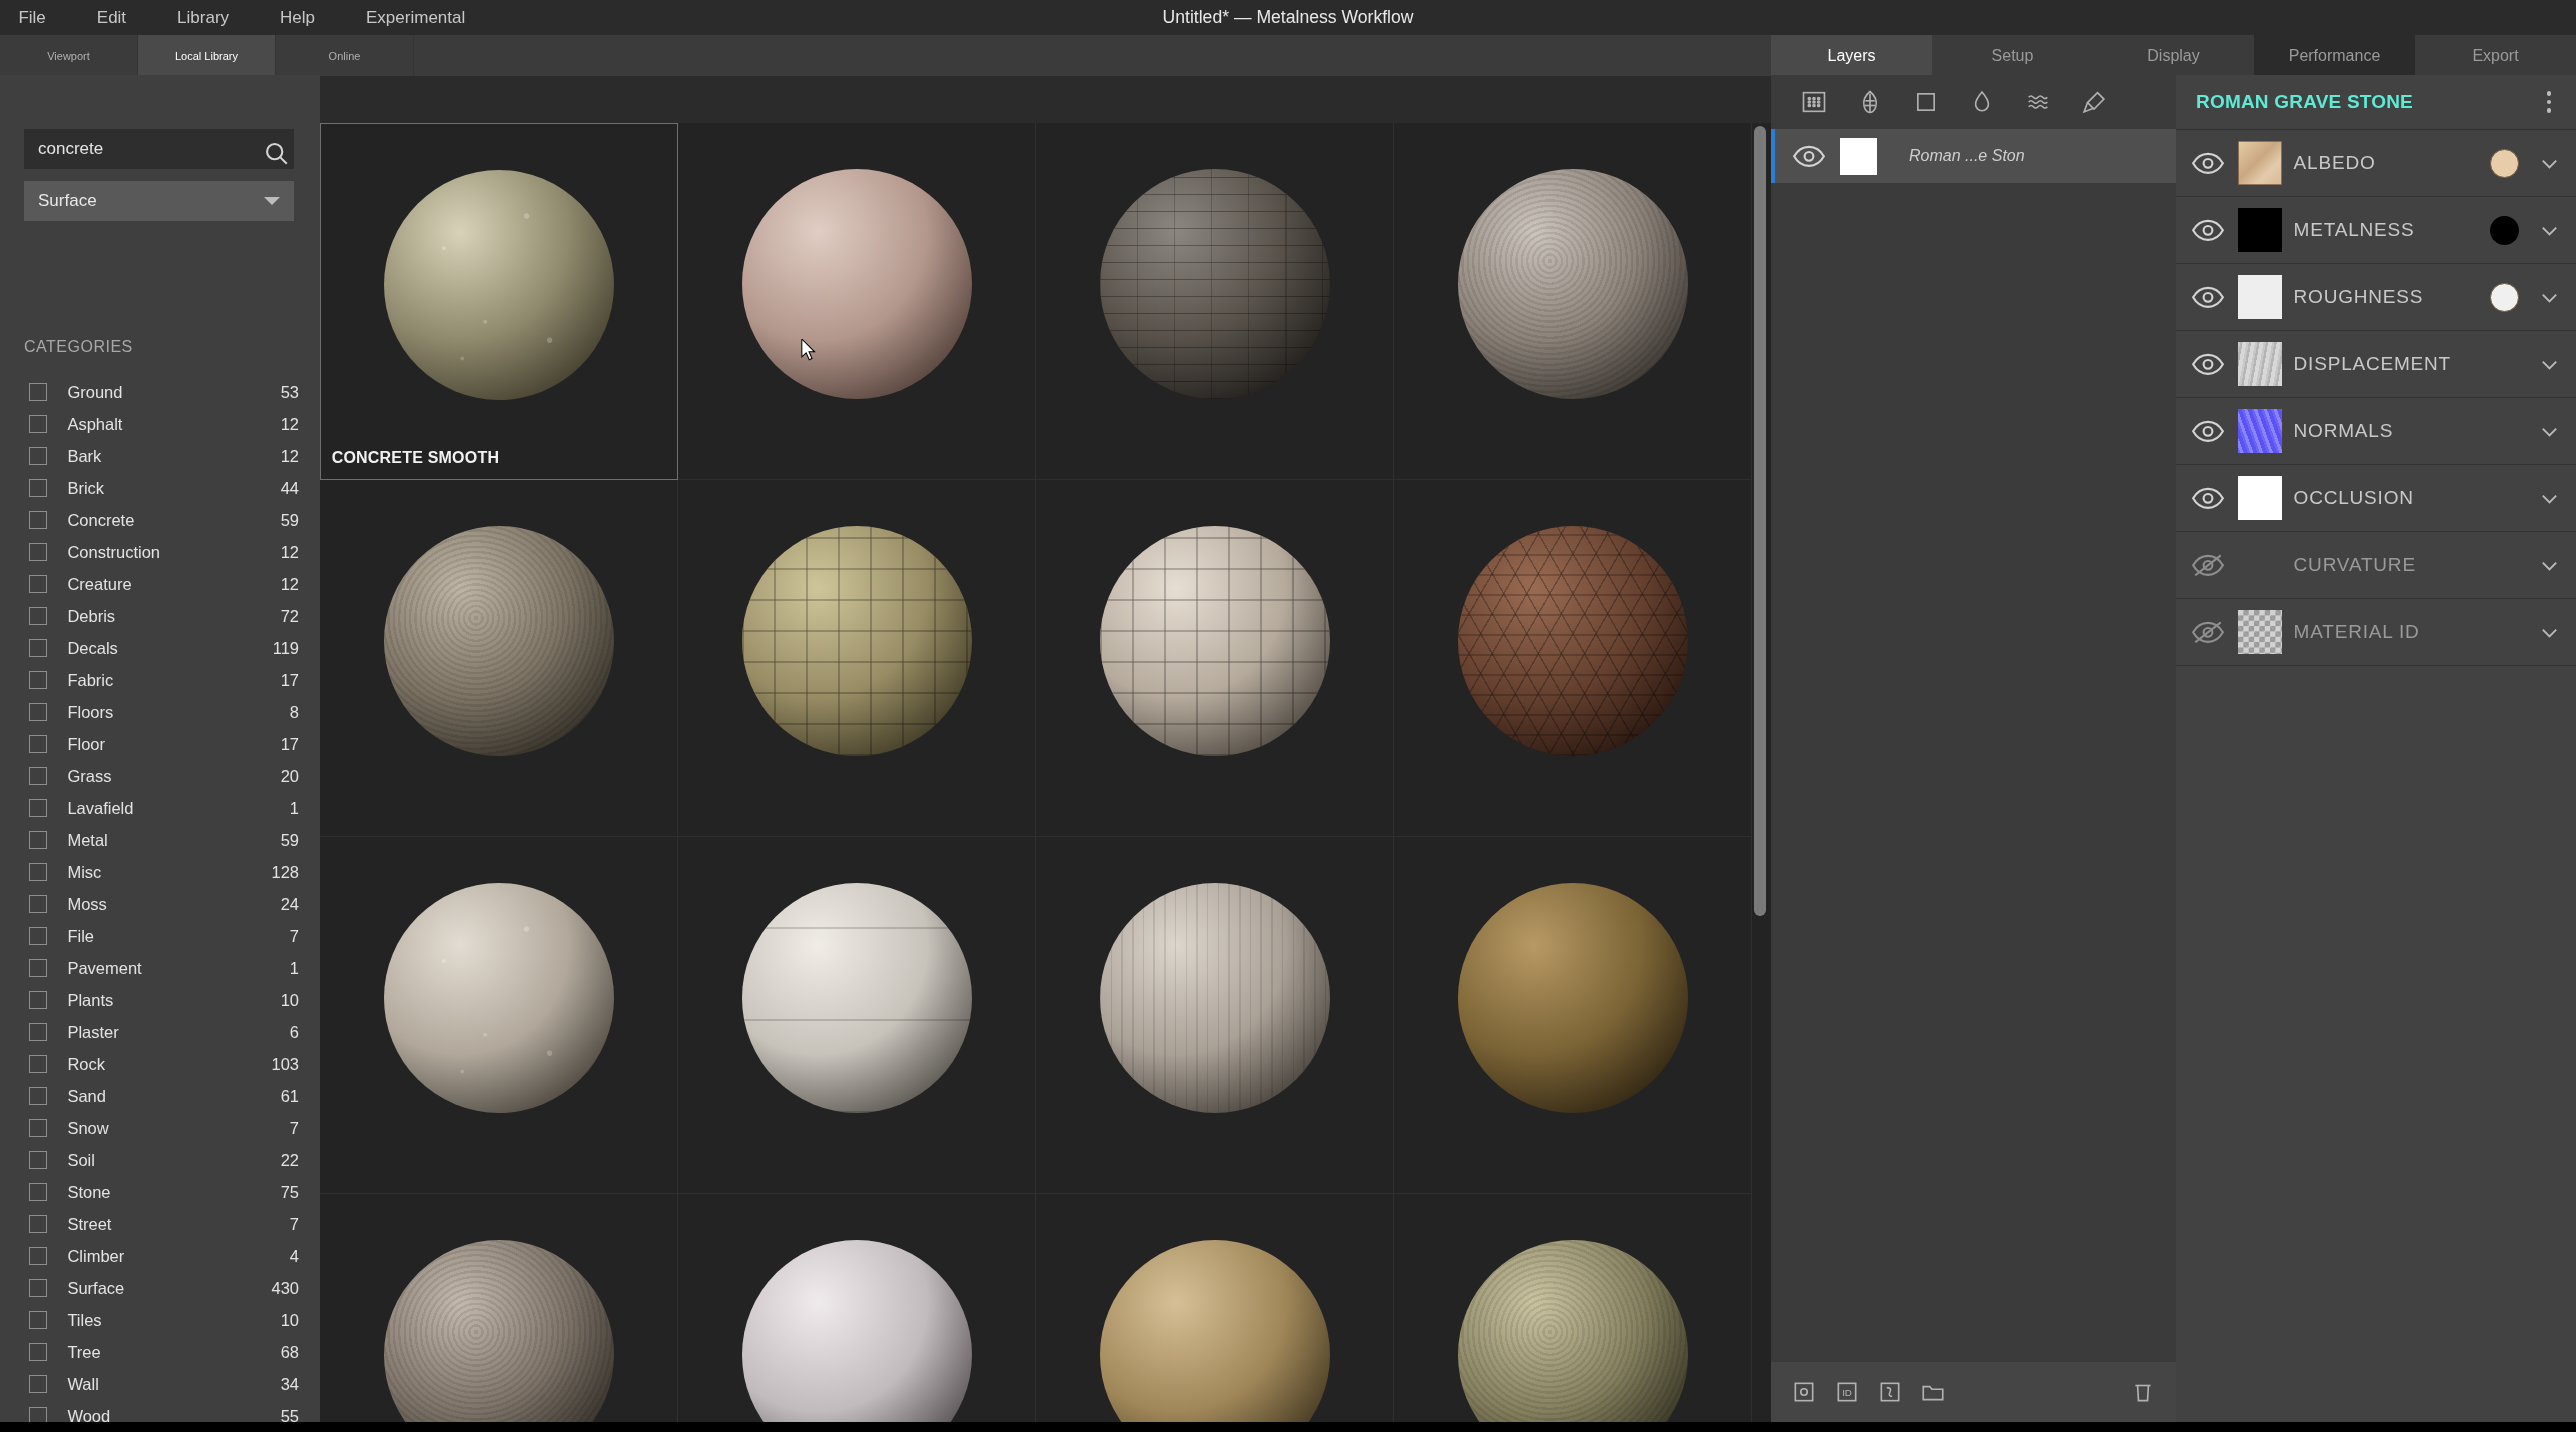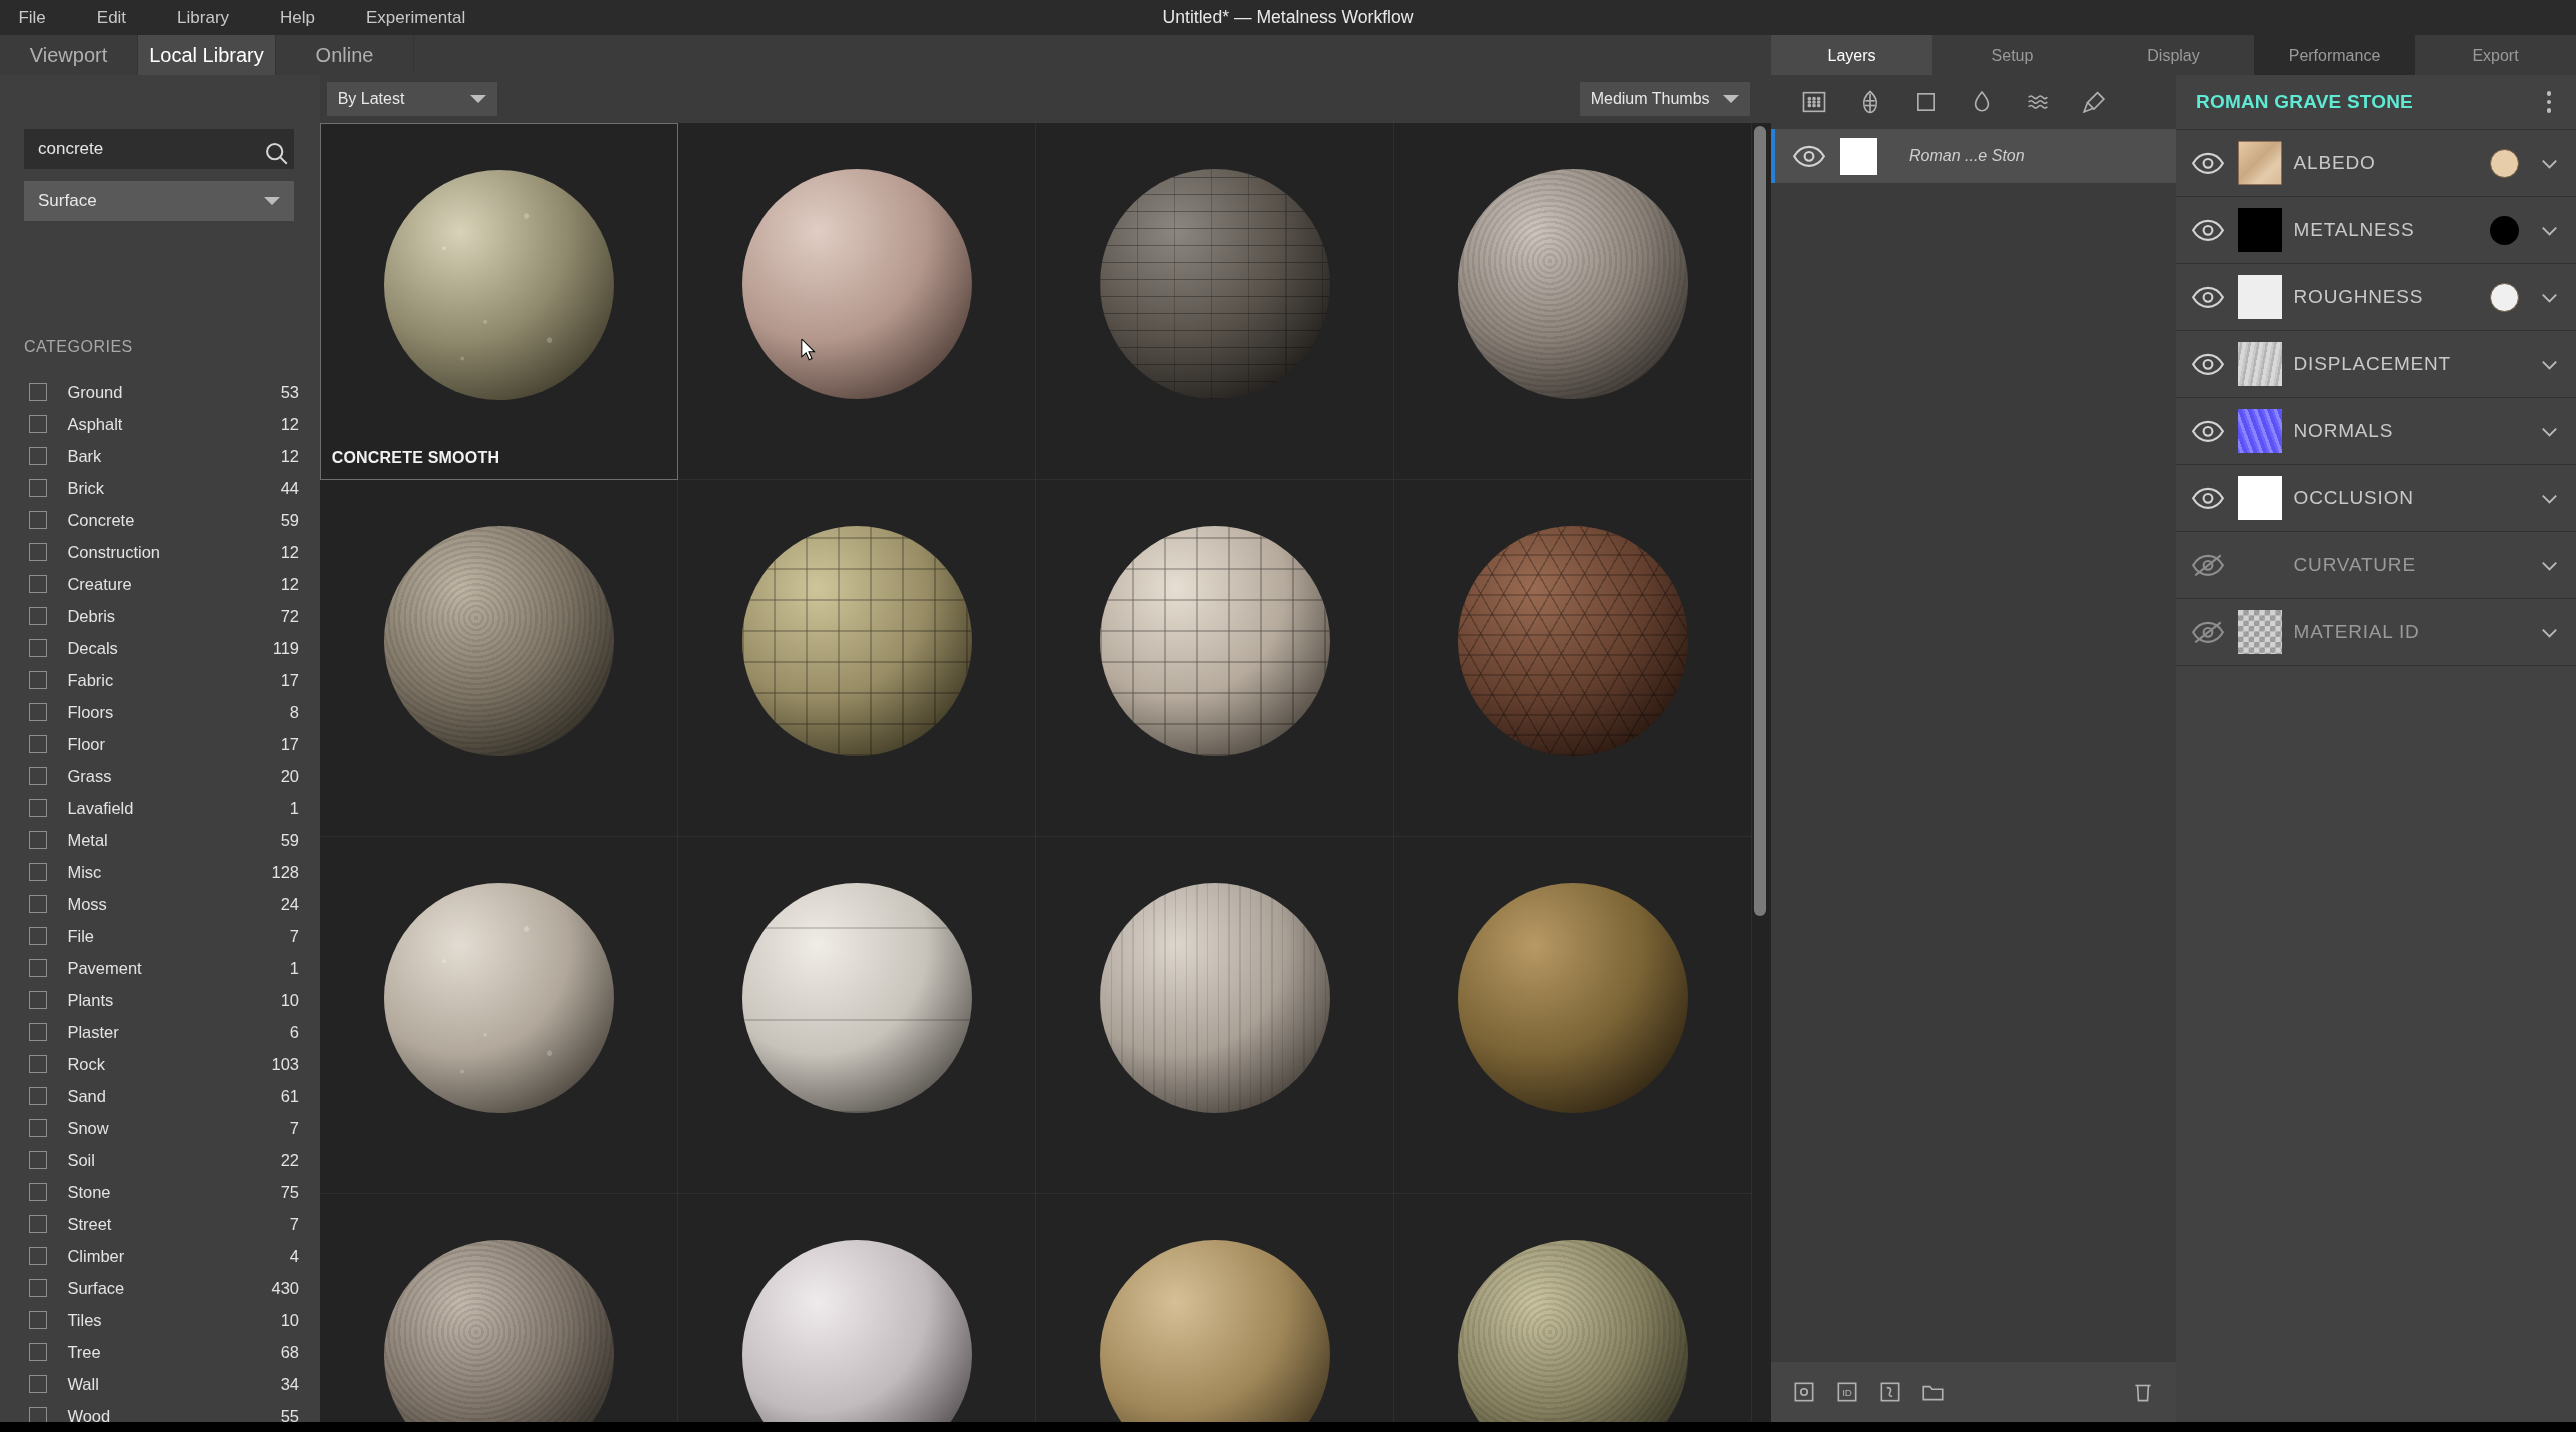--- a/index.html
+++ b/index.html
@@ -29,21 +29,21 @@
     pointer-events:none;
   }
 
   
   .tabbar {
     position:absolute; left:0; top:35px; width:1771px; height:41px;
     background:#3b3b3b; display:flex; align-items:stretch;
   }
   .tabbar .tab {
     width:138px; display:flex; align-items:center; justify-content:center;
-    color:#b0b0b0; font-size:20px; background:#3b3b3b;
+    color:#b0b0b0; font-size:11px; background:#3b3b3b;
     border-right:0.8px solid #343434;
   }
   .tabbar .tab.active { background:#4a4a4a; color:#ffffff; }
 
   .rtabbar {
     position:absolute; left:1771px; top:35px; width:805px; height:41px;
     background:#2b2b2b; display:flex; align-items:stretch;
   }
   .rtabbar .tab {
     flex:1; display:flex; align-items:center; justify-content:center;
@@ -408,30 +408,20 @@
           <span class="ccount">34</span>
         </div>
         <div class="catrow">
           <span class="cb"></span>
           <span class="cname">Wood</span>
           <span class="ccount">55</span>
         </div>
       </div>
   </div>
 
-  <div class="gridtoolbar">
-    <div class="sortdrop">
-      <span class="lbl">By Latest</span>
-      <span class="caret"></span>
-    </div>
-    <div class="thumbdrop">
-      <span class="lbl">Medium Thumbs</span>
-      <span class="caret"></span>
-    </div>
-  </div>
 
   <div class="gridwrap">
     <div class="grid" id="grid">
         <div class="cell sel">
           <div class="sphere" style="background:radial-gradient(circle at 33% 27%, #d8d2b8 0%, #8e886c 48%, #3c3828 86%, #0c0c0c 100%),radial-gradient(circle at 26% 34%, rgba(255,255,255,.5) 0 1.5px, transparent 2.3px),radial-gradient(circle at 62% 20%, rgba(255,255,255,.45) 0 2.3px, transparent 3.1px),radial-gradient(circle at 44% 66%, rgba(255,255,255,.4) 0 1.5px, transparent 2.3px),radial-gradient(circle at 72% 74%, rgba(255,255,255,.4) 0 2.3px, transparent 3.1px),radial-gradient(circle at 34% 82%, rgba(255,255,255,.35) 0 1.5px, transparent 2.3px); background-blend-mode:normal;">
             <div style="position:absolute;inset:0;border-radius:50%;background:radial-gradient(circle at 26% 34%, rgba(255,255,255,.5) 0 1.5px, transparent 2.3px),radial-gradient(circle at 62% 20%, rgba(255,255,255,.45) 0 2.3px, transparent 3.1px),radial-gradient(circle at 44% 66%, rgba(255,255,255,.4) 0 1.5px, transparent 2.3px),radial-gradient(circle at 72% 74%, rgba(255,255,255,.4) 0 2.3px, transparent 3.1px),radial-gradient(circle at 34% 82%, rgba(255,255,255,.35) 0 1.5px, transparent 2.3px);opacity:.55;mask-image:radial-gradient(circle at 50% 50%, #000 70%, transparent 100%);-webkit-mask-image:radial-gradient(circle at 50% 50%, #000 70%, transparent 100%);"></div>
           </div>
           <div class="caption">CONCRETE SMOOTH</div>
         </div>
         <div class="cell">

